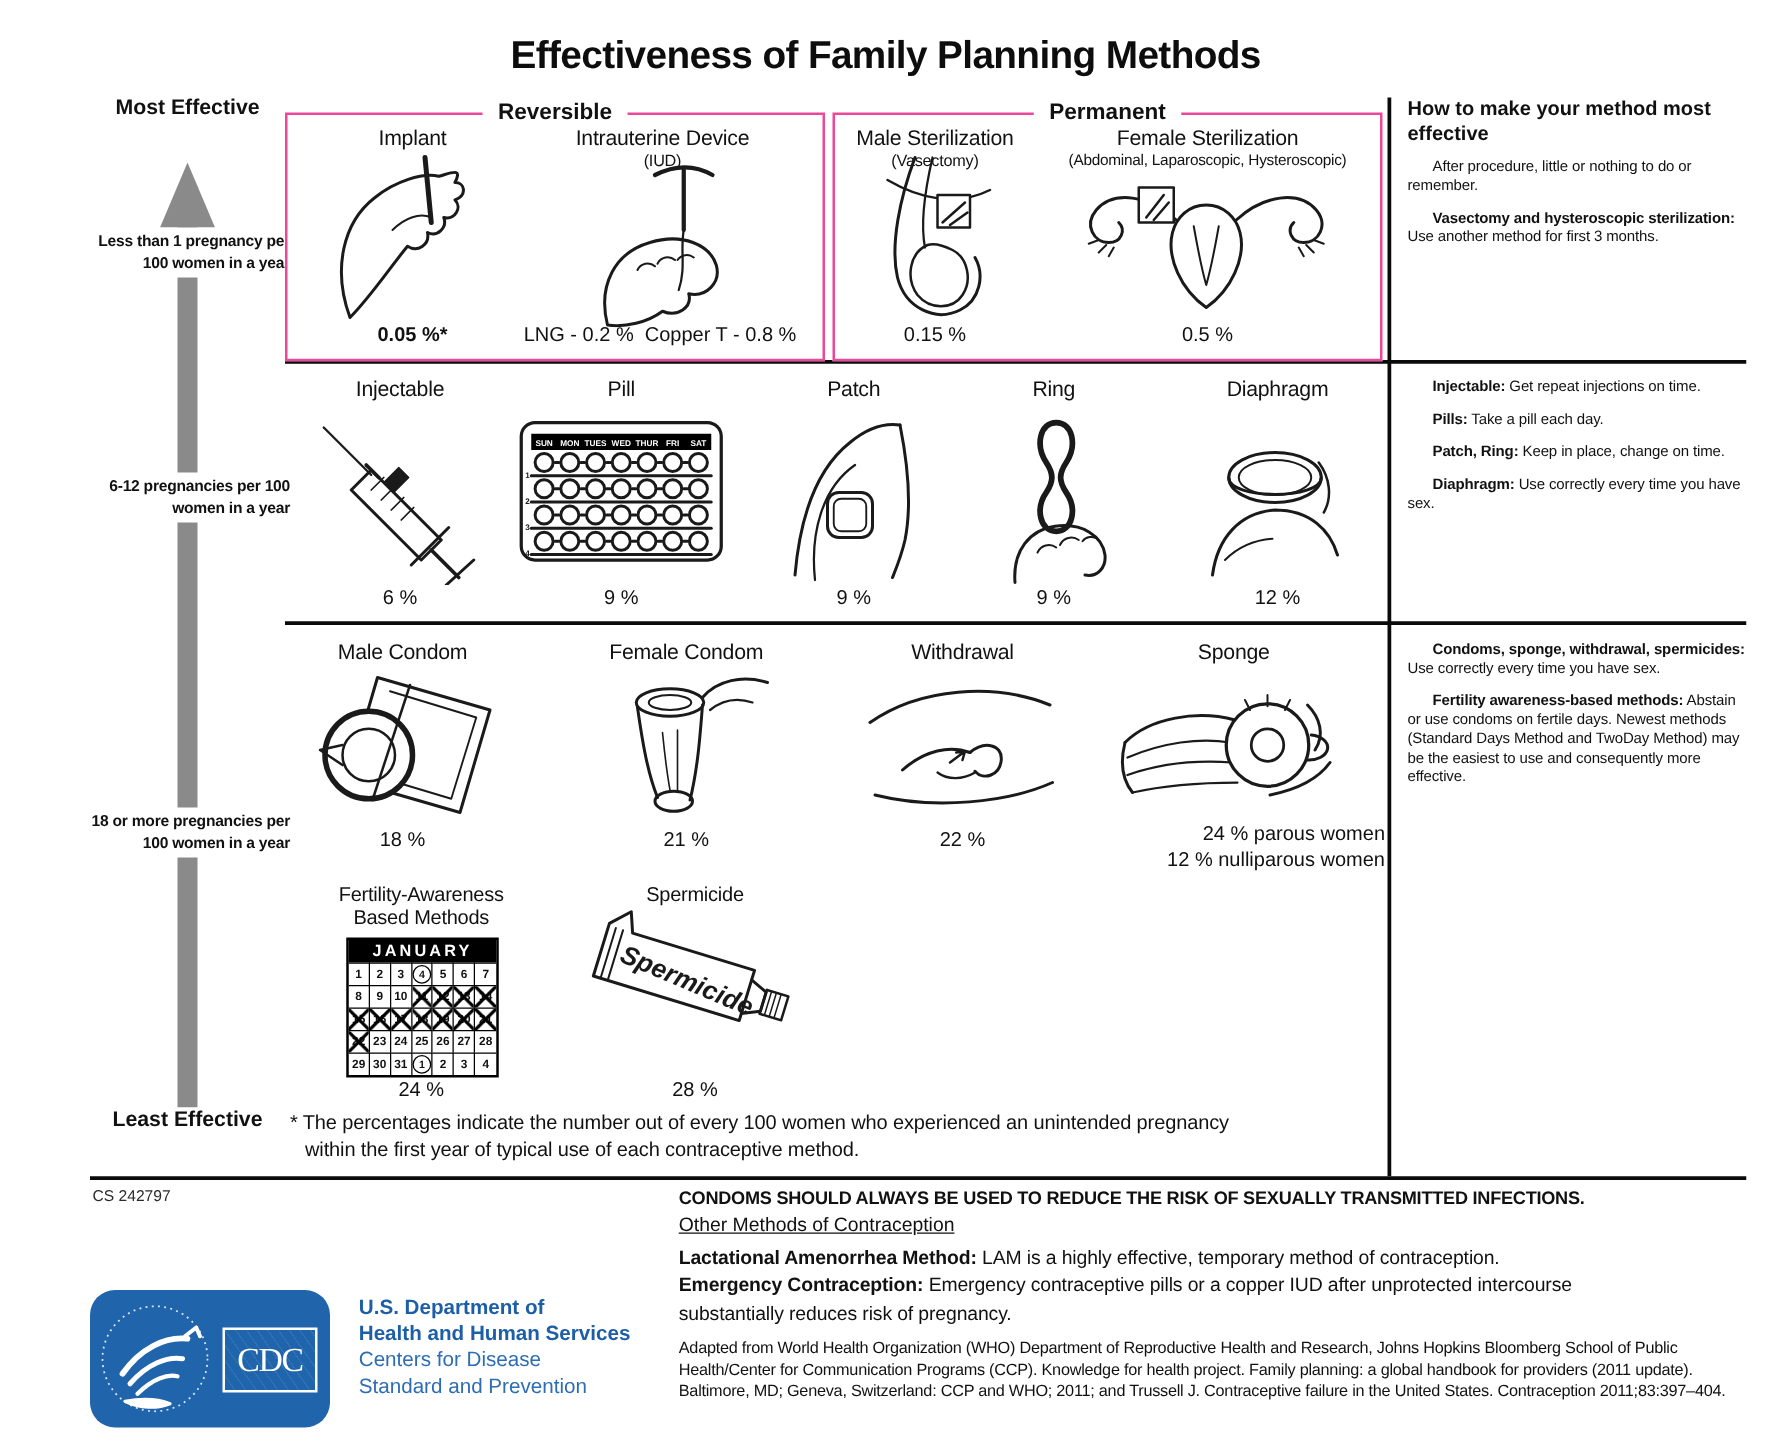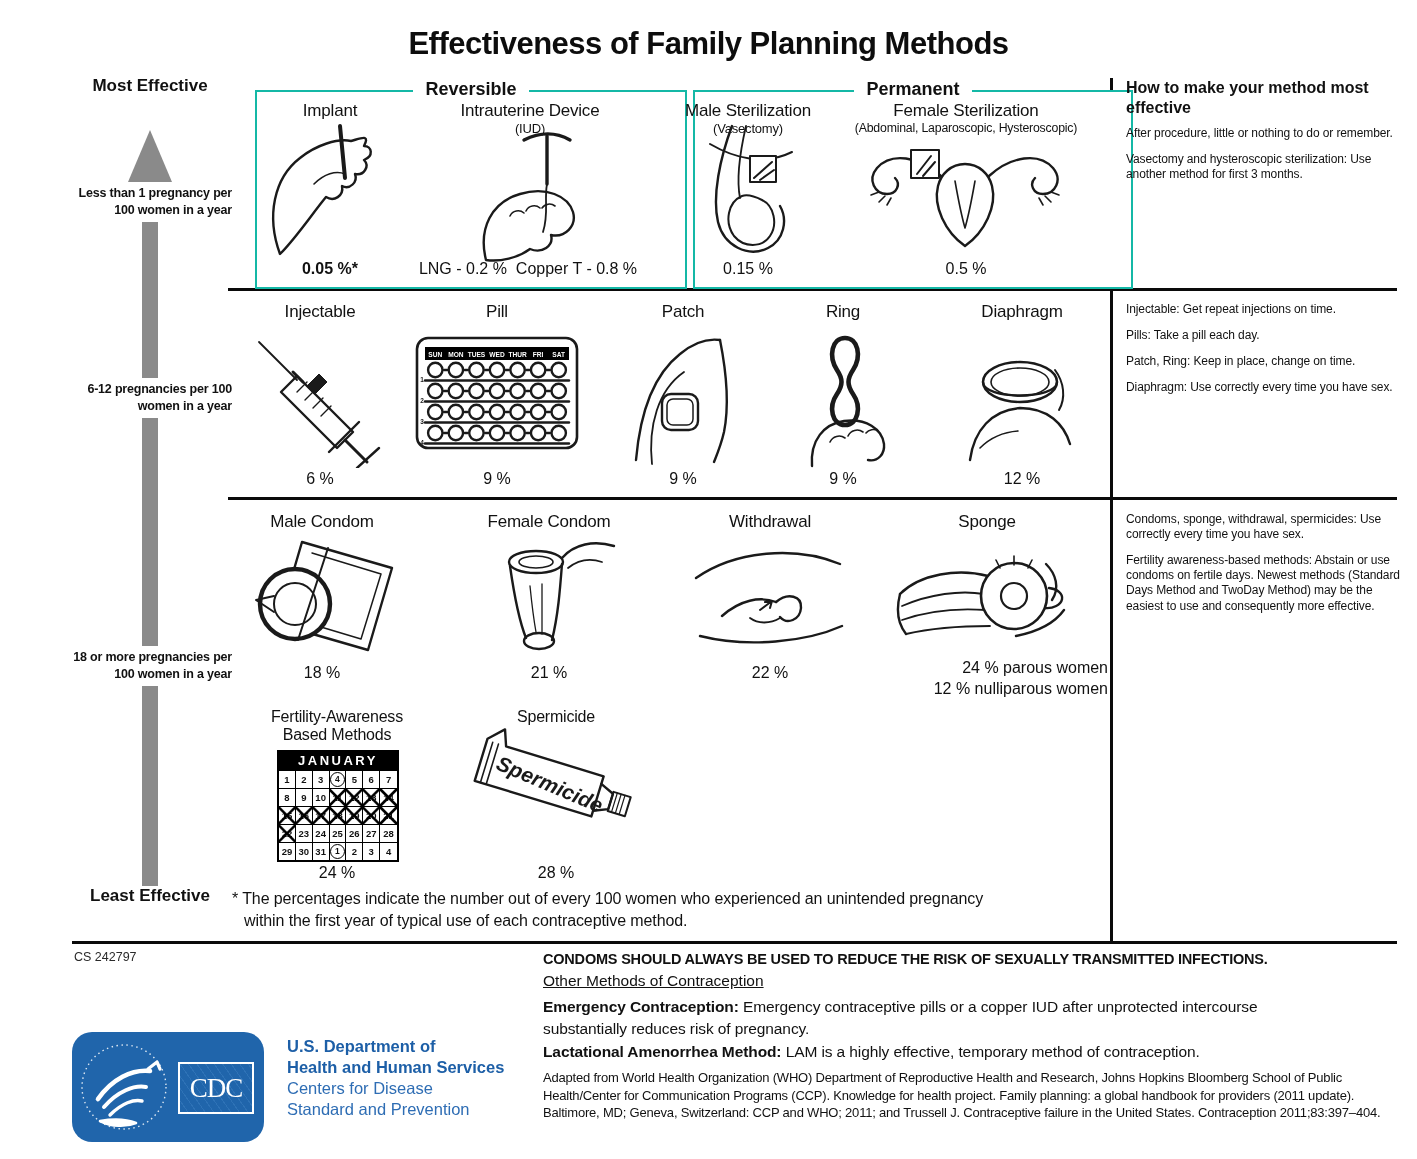--- a/index.html
+++ b/index.html
@@ -9,35 +9,35 @@
            font-size:31px;font-weight:bold;letter-spacing:-0.5px;color:#0d0d0d;}
   
   .rail-label{position:absolute;font-weight:bold;font-size:17px;line-height:1.12;text-align:center;}
   .arrowhead{position:absolute;left:128px;top:130px;width:0;height:0;
              border-left:22px solid transparent;border-right:22px solid transparent;
              border-bottom:52px solid #8a8a8a;}
   .arrowshaft{position:absolute;left:142px;top:180px;width:16px;height:706px;background:#8a8a8a;}
   .rail-note{position:absolute;left:72px;width:160px;background:#fff;text-align:right;
              font-size:12.5px;font-weight:bold;letter-spacing:-0.2px;line-height:1.35;padding:3px 0;}
   
-  .groupbox{position:absolute;border:2px solid #14b8a6;background:#fff;margin-left:27px;}
+  .groupbox{position:absolute;border:2px solid #ec4899;background:#fff;}
   .grouplabel{position:absolute;top:-13px;left:0;width:100%;text-align:center;}
   .grouplabel span{background:#fff;padding:0 12px;font-weight:bold;font-size:18px;}
   .hline{position:absolute;background:#0a0a0a;height:3px;}
   .vline{position:absolute;background:#0a0a0a;width:3px;}
   .mhdr{position:absolute;font-weight:normal;font-size:17px;text-align:center;letter-spacing:-0.2px;}
   .msub{position:absolute;font-size:13px;text-align:center;letter-spacing:-0.2px;}
   .rate{position:absolute;font-size:16px;text-align:center;}
   .rate-left{position:absolute;font-size:16px;text-align:right;line-height:1.3;}
   .pre{white-space:pre;}
   
   .rc{position:absolute;left:1126px;width:274px;}
   .rc h3{margin:0 0 8px 0;font-size:16px;line-height:1.25;font-weight:bold;}
   .rc p{margin:0 0 11px 0;font-size:12px;line-height:1.26;letter-spacing:-0.1px;}
-  .rc b{font-weight:normal;}
+  .rc b{font-weight:bold;margin-left:20px;}
   
   .footnote{position:absolute;font-size:16px;letter-spacing:-0.1px;}
   
   .cal{position:absolute;left:277px;top:750px;width:122px;border:2px solid #000;background:#fff;box-sizing:border-box;}
   .cal-month{background:#000;color:#fff;text-align:center;font-weight:bold;font-size:13px;
              letter-spacing:2.5px;padding:1px 0 2px 0;}
   .cal-grid{display:grid;grid-template-columns:repeat(7,1fr);}
   .cal-cell{position:relative;height:17px;border-right:1px solid #000;border-top:1px solid #000;
             display:flex;align-items:center;justify-content:center;font-size:9.5px;font-weight:bold;}
   .cal-cell:nth-child(7n){border-right:none;}
@@ -393,22 +393,22 @@
   </div>
   <div class="rc" style="top:512px;">
     <p><b>Condoms, sponge, withdrawal, spermicides:</b><span> Use correctly every time you have sex.</span></p>
     <p><b>Fertility awareness-based methods:</b><span> Abstain or use condoms on fertile days. Newest methods (Standard Days Method and TwoDay Method) may be the easiest to use and consequently more effective.</span></p>
   </div>
 
   <div class="cs">CS 242797</div>
   <div class="bottom-block">
     <p class="b-caps">CONDOMS SHOULD ALWAYS BE USED TO REDUCE THE RISK OF SEXUALLY TRANSMITTED INFECTIONS.</p>
     <p class="b-under">Other Methods of Contraception</p>
+    <p class="b-line"><b>Lactational Amenorrhea Method:</b><span> LAM is a highly effective, temporary method of contraception.</span></p>
     <p class="b-line"><b>Emergency Contraception:</b><span> Emergency contraceptive pills or a copper IUD after unprotected intercourse substantially reduces risk of pregnancy.</span></p>
-    <p class="b-line"><b>Lactational Amenorrhea Method:</b><span> LAM is a highly effective, temporary method of contraception.</span></p>
     <p class="b-cite">Adapted from World Health Organization (WHO) Department of Reproductive Health and Research, Johns Hopkins Bloomberg School of Public Health/Center for Communication Programs (CCP). Knowledge for health project. Family planning: a global handbook for providers (2011 update). Baltimore, MD; Geneva, Switzerland: CCP and WHO; 2011; and Trussell J. Contraceptive failure in the United States. Contraception 2011;83:397–404.</p>
   </div>
 
   <div class="cdc-box">
     <svg width="100" height="104" viewBox="0 0 100 104" style="position:absolute;left:2px;top:3px;">
       <circle cx="50" cy="52" r="42" style="fill:none;stroke:#fff;stroke-width:1.4;stroke-dasharray:1.5,3.5;opacity:.85"></circle>
       <g style="fill:none;stroke:#fff;stroke-linecap:round;stroke-linejoin:round;">
         <path d="M24,64 C38,44 58,34 76,36" style="stroke-width:4.6"></path>
         <path d="M30,72 C44,56 60,50 72,52" style="stroke-width:4"></path>
         <path d="M36,80 C48,68 60,64 68,66" style="stroke-width:3.4"></path>

